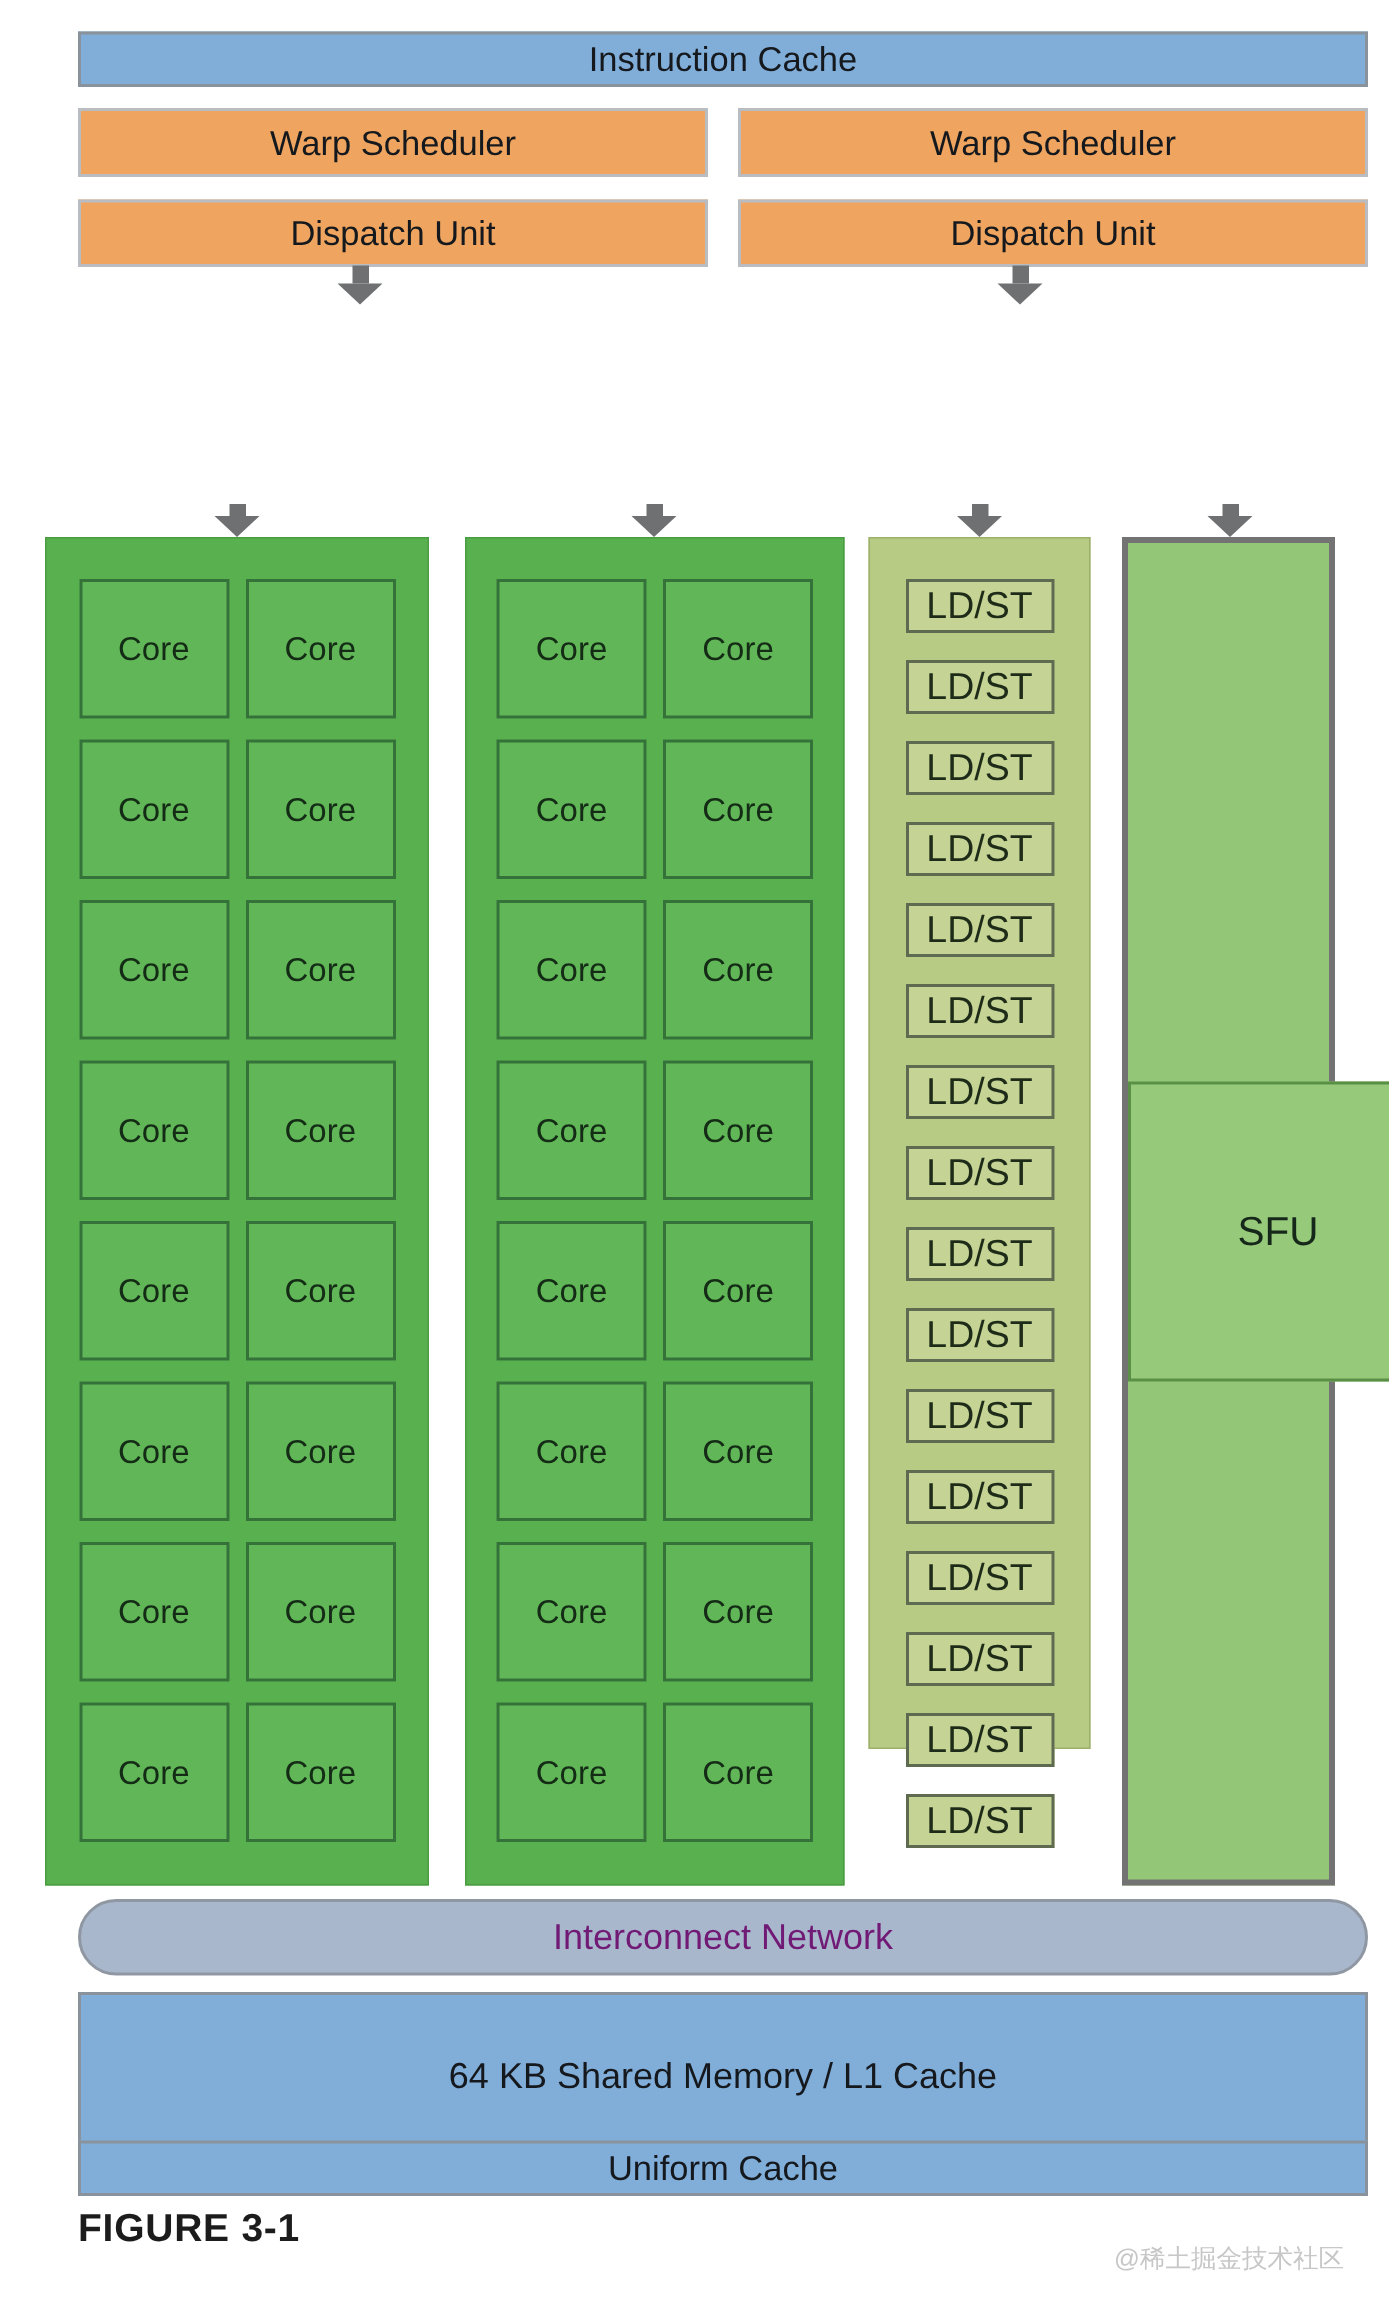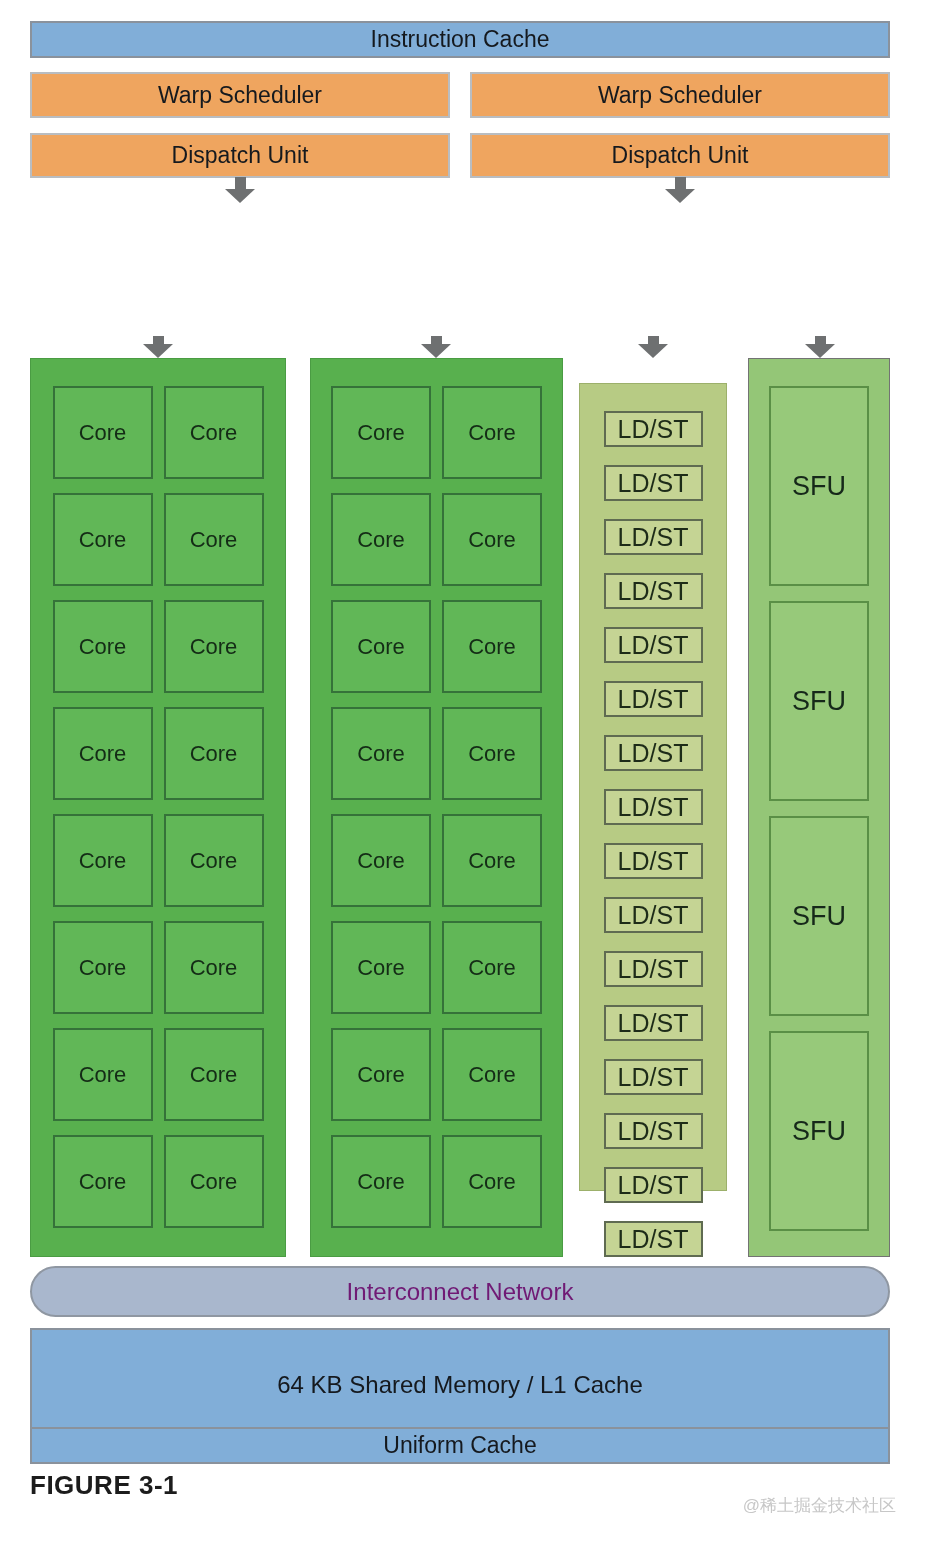--- a/index.html
+++ b/index.html
@@ -1,20 +1,20 @@
 <!DOCTYPE html>
 <html><head>
 <meta charset="utf-8">
 <style>
   html,body { margin:0; padding:0; background:#ffffff; }
   body { font-family:"Liberation Sans", sans-serif; }
   * { box-sizing:border-box; }
 
   .page { position:relative; width:926px; height:1544px; background:#ffffff; overflow:hidden; }
-  .abs { position:absolute; }
+  .abs { position:absolute;margin-left:22px; }
 
   .block { display:flex; align-items:center; justify-content:center;
            color:#15191e; font-size:23px; text-align:center; }
 
   .blue   { background:#81aed8; border:2px solid #8a929c; }
   .orange { background:#efa55f; border:2px solid #b9bdc1; }
 
   
   .instr   { left:30px; top:21px;  width:860px; height:37px; }
   .warp-l  { left:30px; top:72px;  width:420px; height:46px; }
@@ -38,28 +38,28 @@
                 display:grid; grid-template-columns:100px 100px; column-gap:11px; row-gap:14px;
                 justify-content:center; align-content:start; padding-top:27px; }
   .core-p1 { left:30px;  width:256px; }
   .core-p2 { left:310px; width:253px; }
   .core-cell { width:100px; height:93px; background:#61b757; border:2px solid #357239;
                display:flex; align-items:center; justify-content:center;
                color:#142c16; font-size:22px; }
 
   .ldst-panel { position:absolute; left:579px; top:0; width:148px; height:808px;
                 background:#b7cb84; border:1px solid #9cb06b;
-                display:flex; flex-direction:column; align-items:center; gap:18px; padding-top:27px;margin-top:25px; }
+                display:flex; flex-direction:column; align-items:center; gap:18px; padding-top:27px; }
   .ldst-box { width:99px; height:36px; flex:0 0 36px; background:#c5d494; border:2px solid #5f6b51;
               display:flex; align-items:center; justify-content:center;
               color:#1d2b18; font-size:25px; }
 
   .sfu-panel { position:absolute; left:748px; top:0; width:142px; height:899px;
-               background:#94c677; border:1px solid #737373;
-               display:flex; flex-direction:column; align-items:center; gap:15px; padding-top:27px; }
+               background:#94c677; border:4px solid #737373;
+               display:flex; align-items:center; gap:15px; padding-top:27px; }
   .sfu-box { width:100px; height:200px; flex:0 0 200px; background:#97c97a; border:2px solid #5a8f46;
              display:flex; align-items:center; justify-content:center;
              color:#16281a; font-size:27px; }
 
   
   .interconnect { left:30px; top:1266px; width:860px; height:51px;
                   background:#a9b7cd; border:2px solid #8f97a2; border-radius:26px;
                   font-size:24px; color:#701a75; }
   .sharedmem { left:30px; top:1328px; width:860px; height:114px; font-size:24px; }
   .unicache  { left:30px; top:1427px; width:860px; height:37px; }

